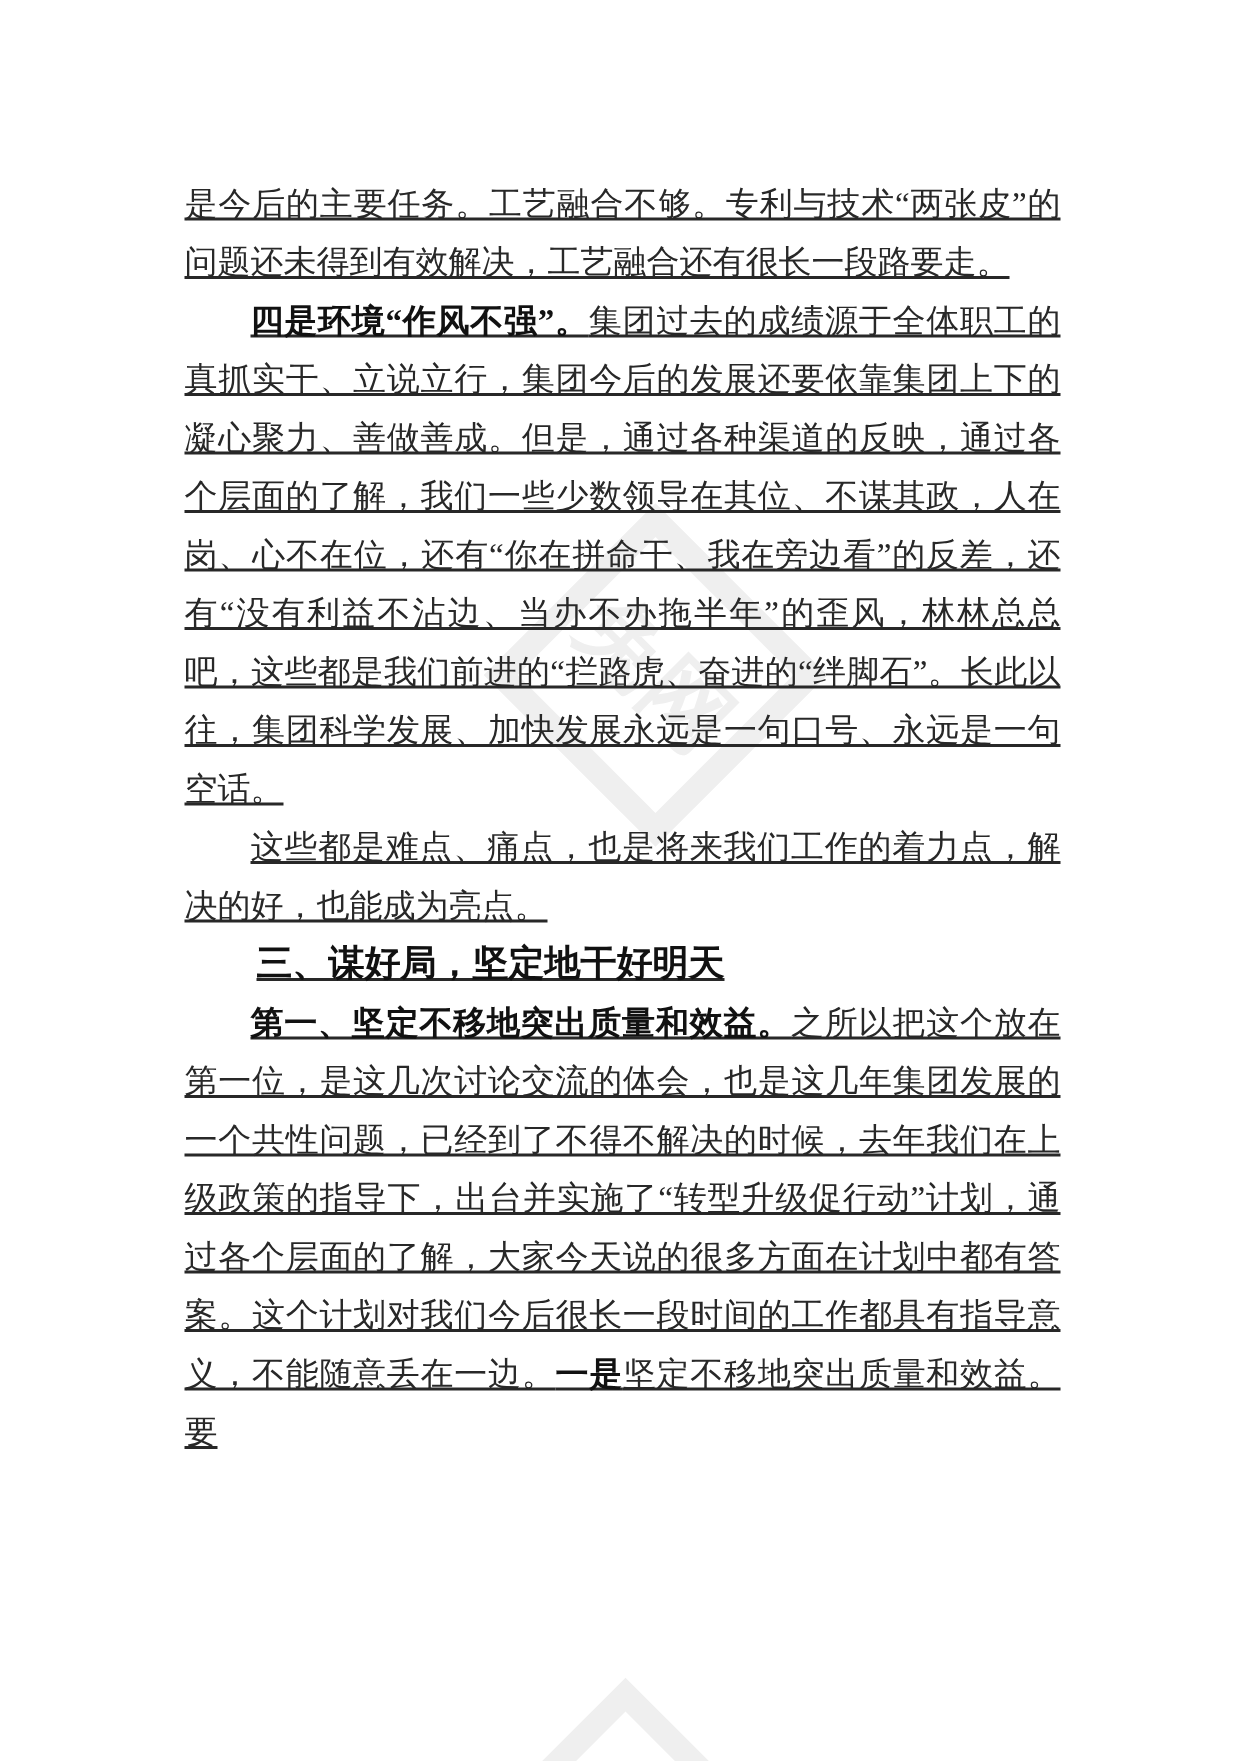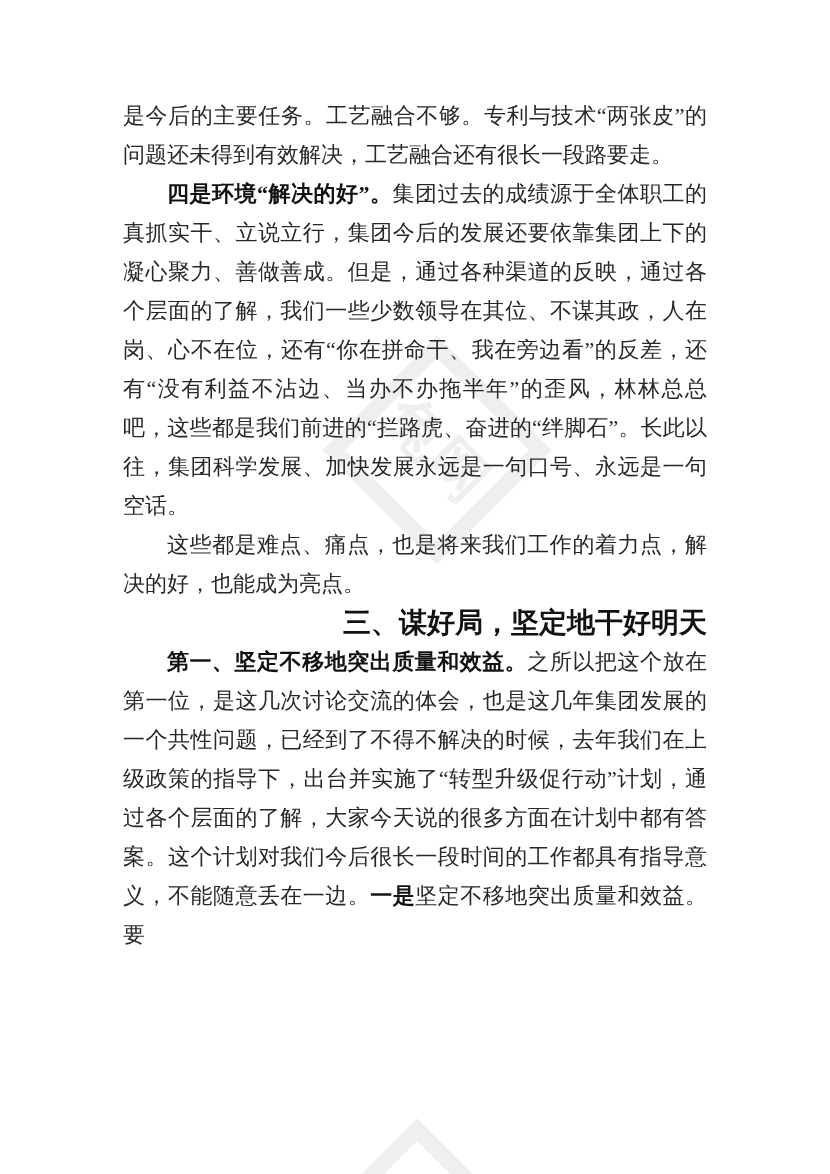--- a/index.html
+++ b/index.html
@@ -11,42 +11,43 @@
     position: relative;
     width: 830px;
     height: 1174px;
     background: #ffffff;
     overflow: hidden;
     font-family: "Liberation Serif", "DejaVu Serif", serif;
   }
   .content {
     position: absolute;
     left: 123px;
-    top: 96px;
+    top: 116px;
     width: 584px;
     font-size: 22px;
     line-height: 39px;
     color: #282828;
     text-align: justify;
     text-justify: inter-character;
     z-index: 2;
+    text-decoration: underline;
   }
   .para {
     margin: 0;
     padding: 0;
   }
   .para.indent {
     text-indent: 2em;
   }
   .para.heading {
     font-family: "Liberation Sans", "DejaVu Sans", sans-serif;
     font-weight: 700;
-    font-size: 28px;
+    font-size: 24px;
     color: #000000;
-    text-align: right;
+    text-align: left;
   }
   .run { font-style: normal; }
   .run-bold {
     font-weight: 700;
     color: #111111;
   }
   
   .watermark {
     position: absolute;
     width: 130px;
@@ -78,19 +79,19 @@
   <div class="watermark wm-mid">
     <span class="wm-text">兔网</span>
   </div>
 
   <div class="watermark wm-bottom">
     <span class="wm-text">兔网</span>
   </div>
 
   <div class="content">
       <p class="para body"><span class="run">是今后的主要任务。工艺融合不够。专利与技术“两张皮”的问题还未得到有效解决，工艺融合还有很长一段路要走。</span></p>
-      <p class="para body indent"><span class="run run-bold">四是环境“解决的好”。</span><span class="run">集团过去的成绩源于全体职工的真抓实干、立说立行，集团今后的发展还要依靠集团上下的凝心聚力、善做善成。但是，通过各种渠道的反映，通过各个层面的了解，我们一些少数领导在其位、不谋其政，人在岗、心不在位，还有“你在拼命干、我在旁边看”的反差，还有“没有利益不沾边、当办不办拖半年”的歪风，林林总总吧，这些都是我们前进的“拦路虎、奋进的“绊脚石”。长此以往，集团科学发展、加快发展永远是一句口号、永远是一句空话。</span></p>
+      <p class="para body indent"><span class="run run-bold">四是环境“作风不强”。</span><span class="run">集团过去的成绩源于全体职工的真抓实干、立说立行，集团今后的发展还要依靠集团上下的凝心聚力、善做善成。但是，通过各种渠道的反映，通过各个层面的了解，我们一些少数领导在其位、不谋其政，人在岗、心不在位，还有“你在拼命干、我在旁边看”的反差，还有“没有利益不沾边、当办不办拖半年”的歪风，林林总总吧，这些都是我们前进的“拦路虎、奋进的“绊脚石”。长此以往，集团科学发展、加快发展永远是一句口号、永远是一句空话。</span></p>
       <p class="para body indent"><span class="run">这些都是难点、痛点，也是将来我们工作的着力点，解决的好，也能成为亮点。</span></p>
       <p class="para heading indent"><span class="run run-bold">三、谋好局，坚定地干好明天</span></p>
       <p class="para body indent"><span class="run run-bold">第一、坚定不移地突出质量和效益。</span><span class="run">之所以把这个放在第一位，是这几次讨论交流的体会，也是这几年集团发展的一个共性问题，已经到了不得不解决的时候，去年我们在上级政策的指导下，出台并实施了“转型升级促行动”计划，通过各个层面的了解，大家今天说的很多方面在计划中都有答案。这个计划对我们今后很长一段时间的工作都具有指导意义，不能随意丢在一边。</span><span class="run run-bold">一是</span><span class="run">坚定不移地突出质量和效益。要</span></p>
     </div>
 
 </div>
 
 </body></html>

